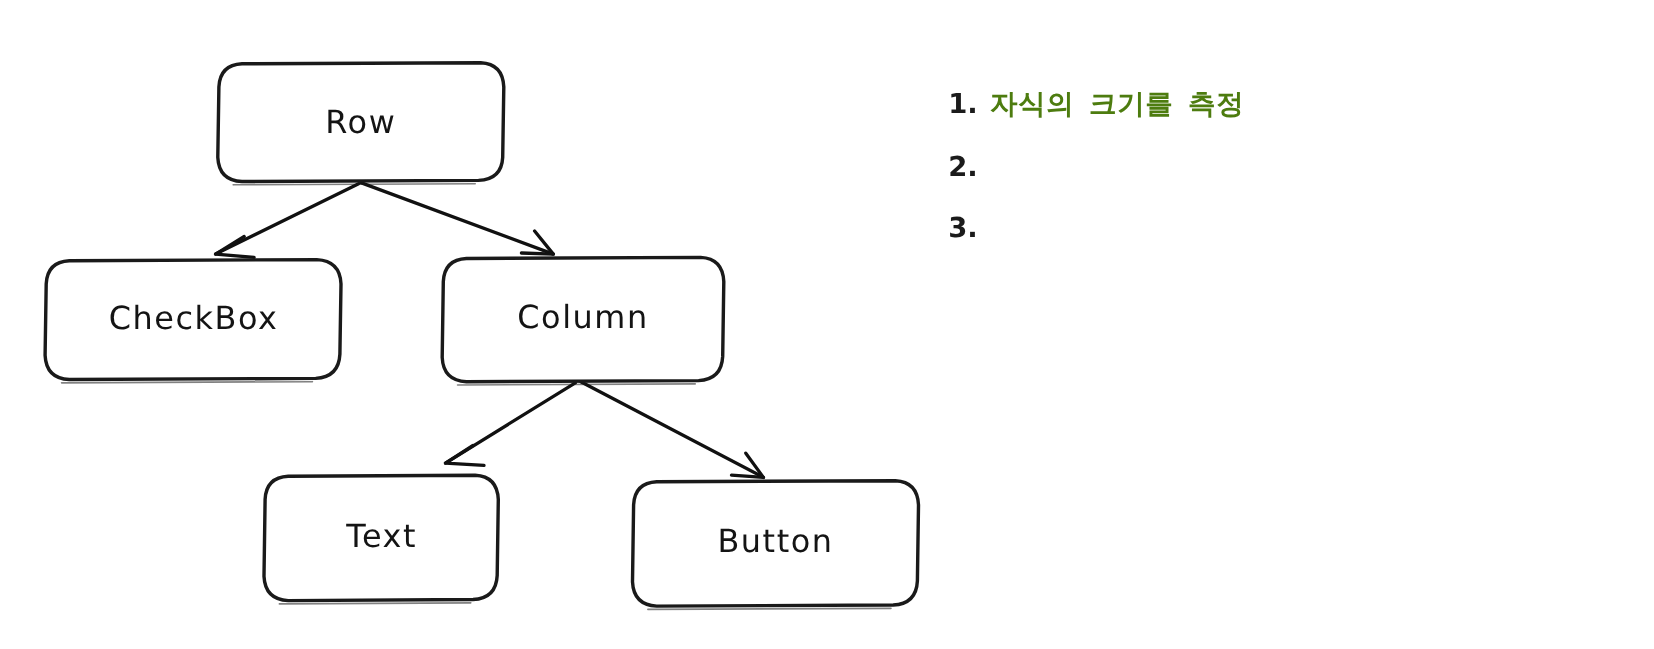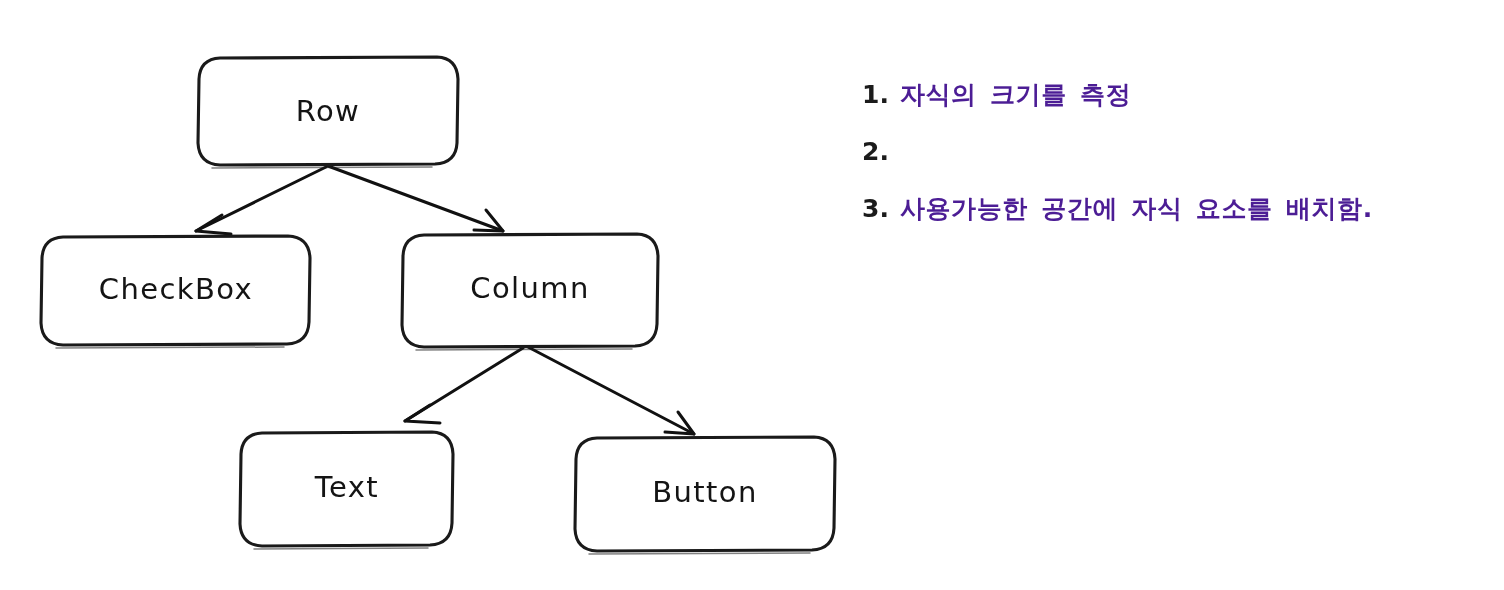--- a/index.html
+++ b/index.html
@@ -90,21 +90,21 @@
     font-size: 25px;
     font-weight: 700;
     color: #1b1b1b;
     margin-right: 11px;
     letter-spacing: 0px;
   }
   .note-text {
     font-family: "DejaVu Sans", sans-serif;
     font-size: 25px;
     font-weight: 700;
-    color: #4c1d95;
+    color: #4d7c0f;
     letter-spacing: 0.6px;
     word-spacing: 4px;
   }
 </style>
 </head>
 <body>
 
 <div id="diagram-panel">
   <svg id="diagram-svg" viewBox="0 0 860 590" xmlns="http://www.w3.org/2000/svg">
 
@@ -172,16 +172,15 @@
     <span class="note-num">1.</span>
     <span class="note-text">자식의 크기를 측정</span>
   </div>
 
   <div class="note-line">
     <span class="note-num">2.</span>
   </div>
 
   <div class="note-line">
     <span class="note-num">3.</span>
-    <span class="note-text">사용가능한 공간에 자식 요소를 배치함.</span>
   </div>
 
 </div>
 
 </body></html>

